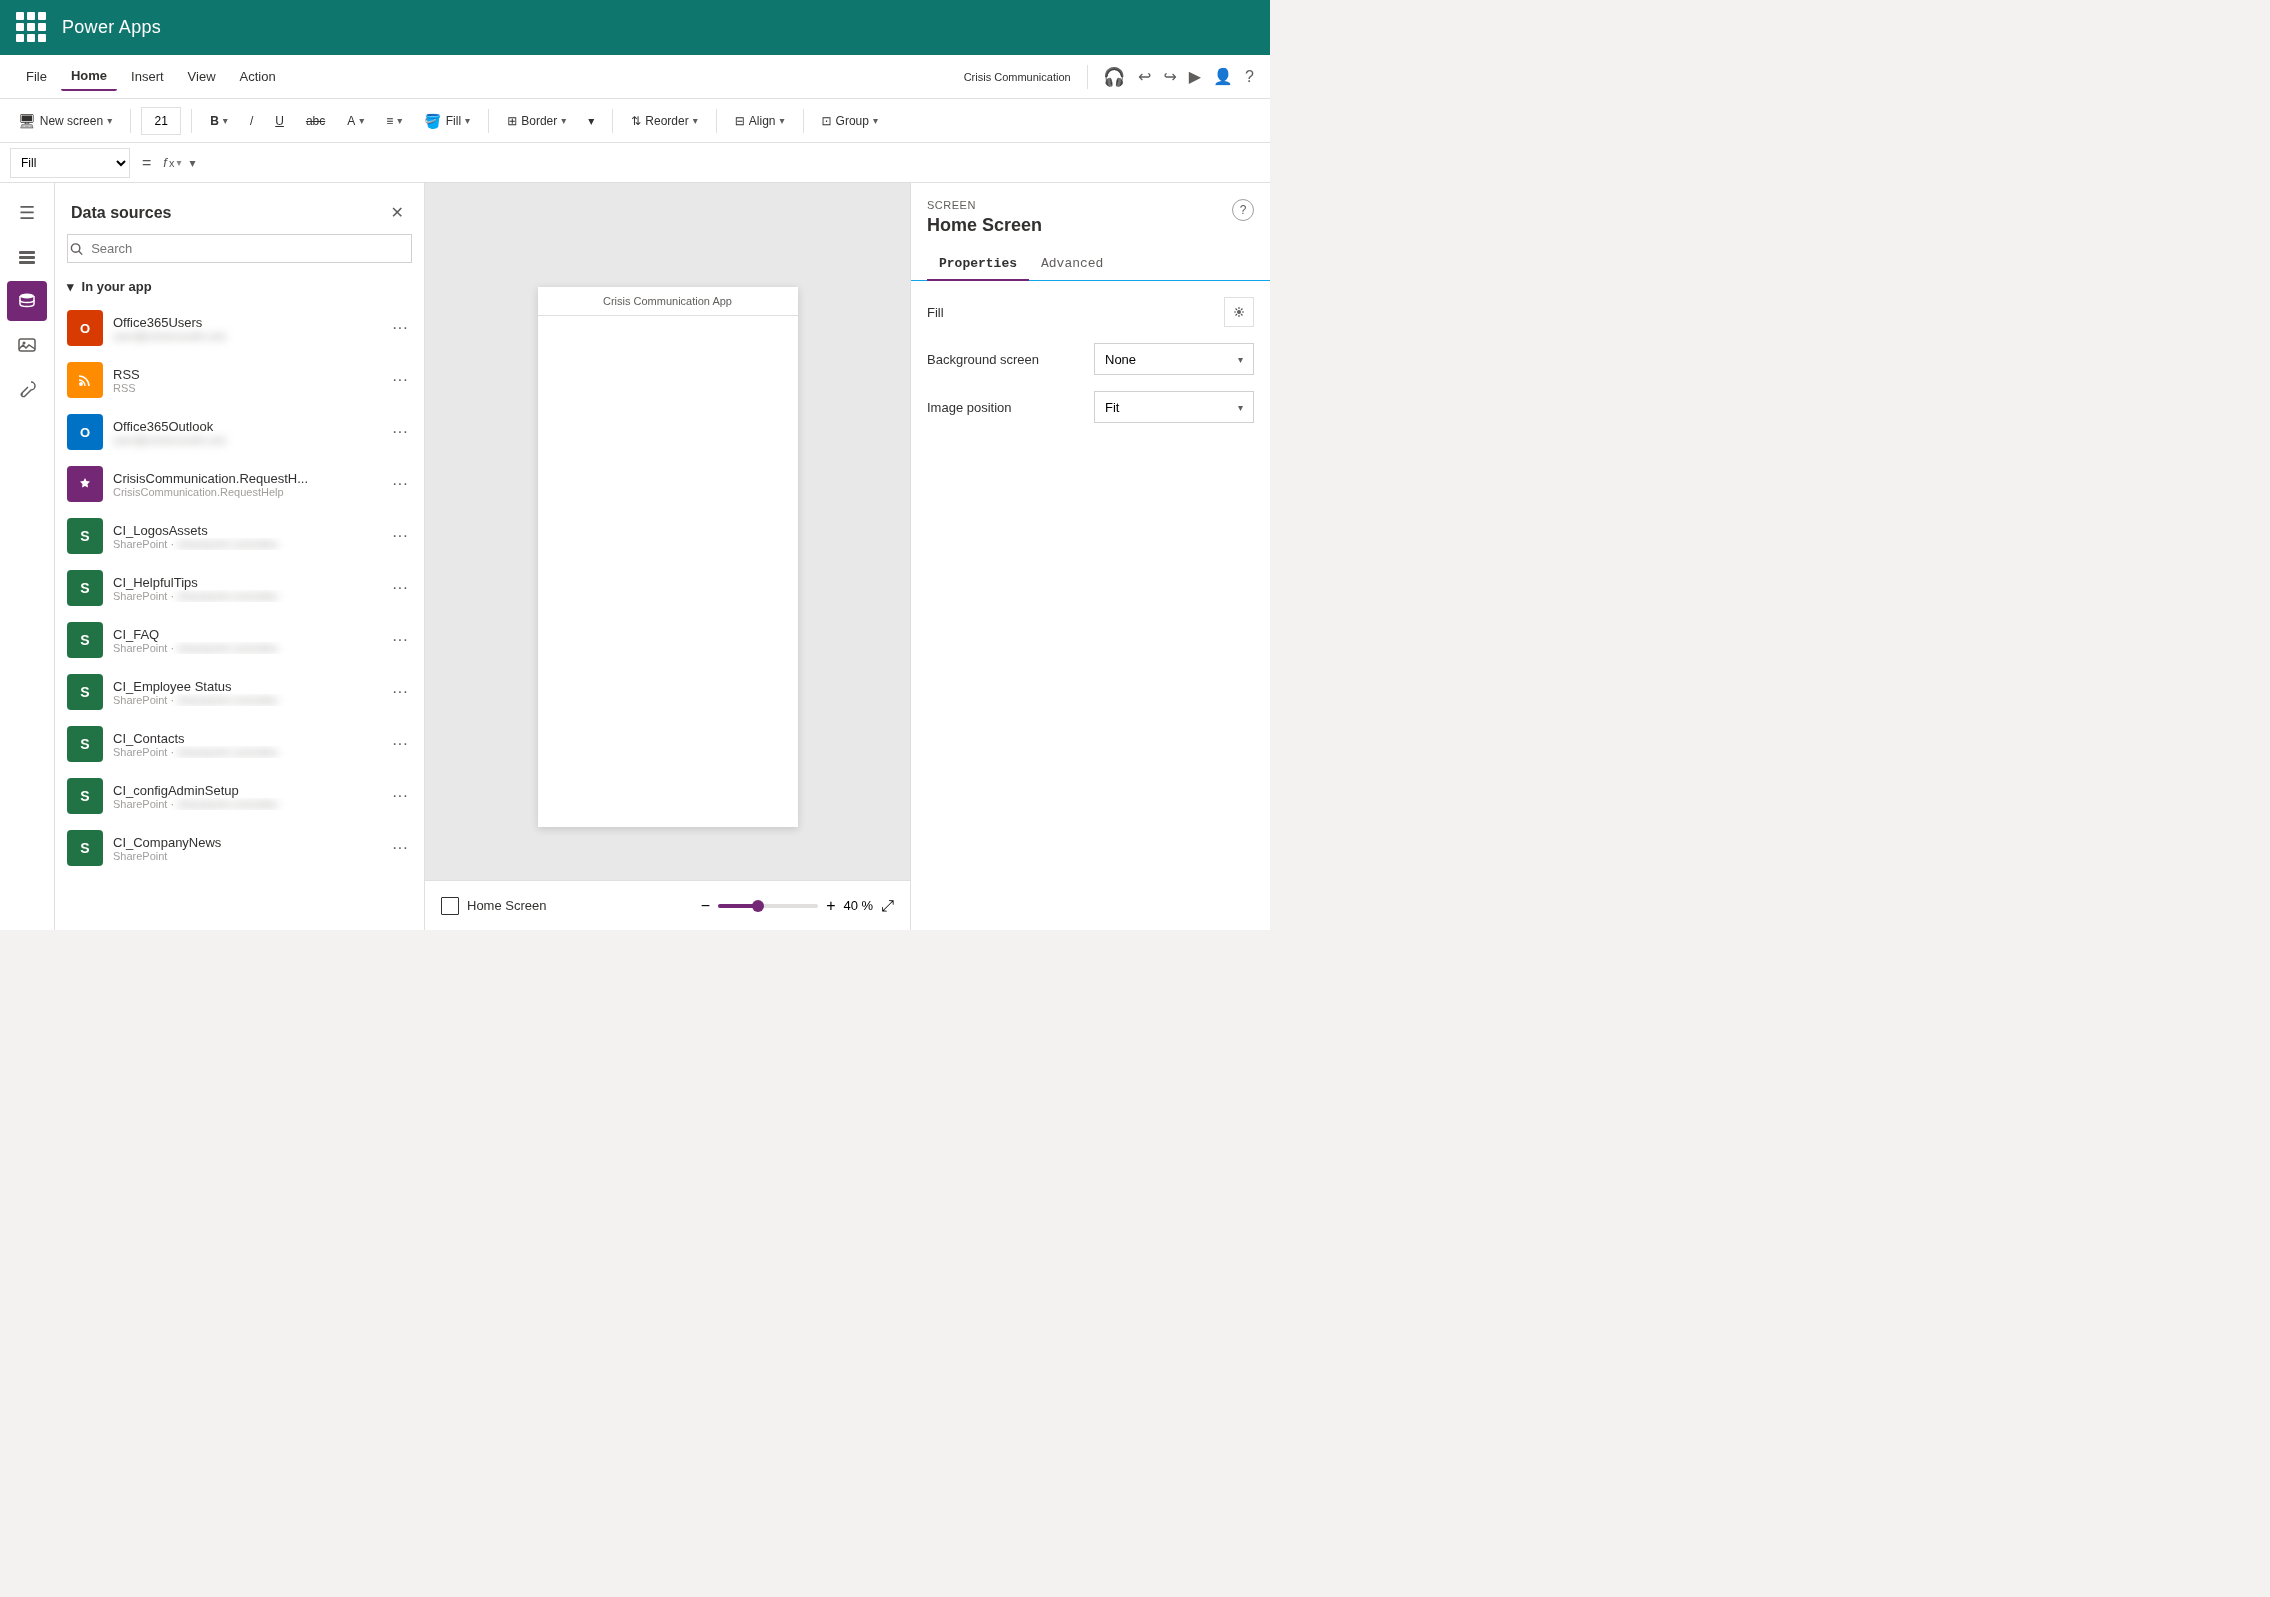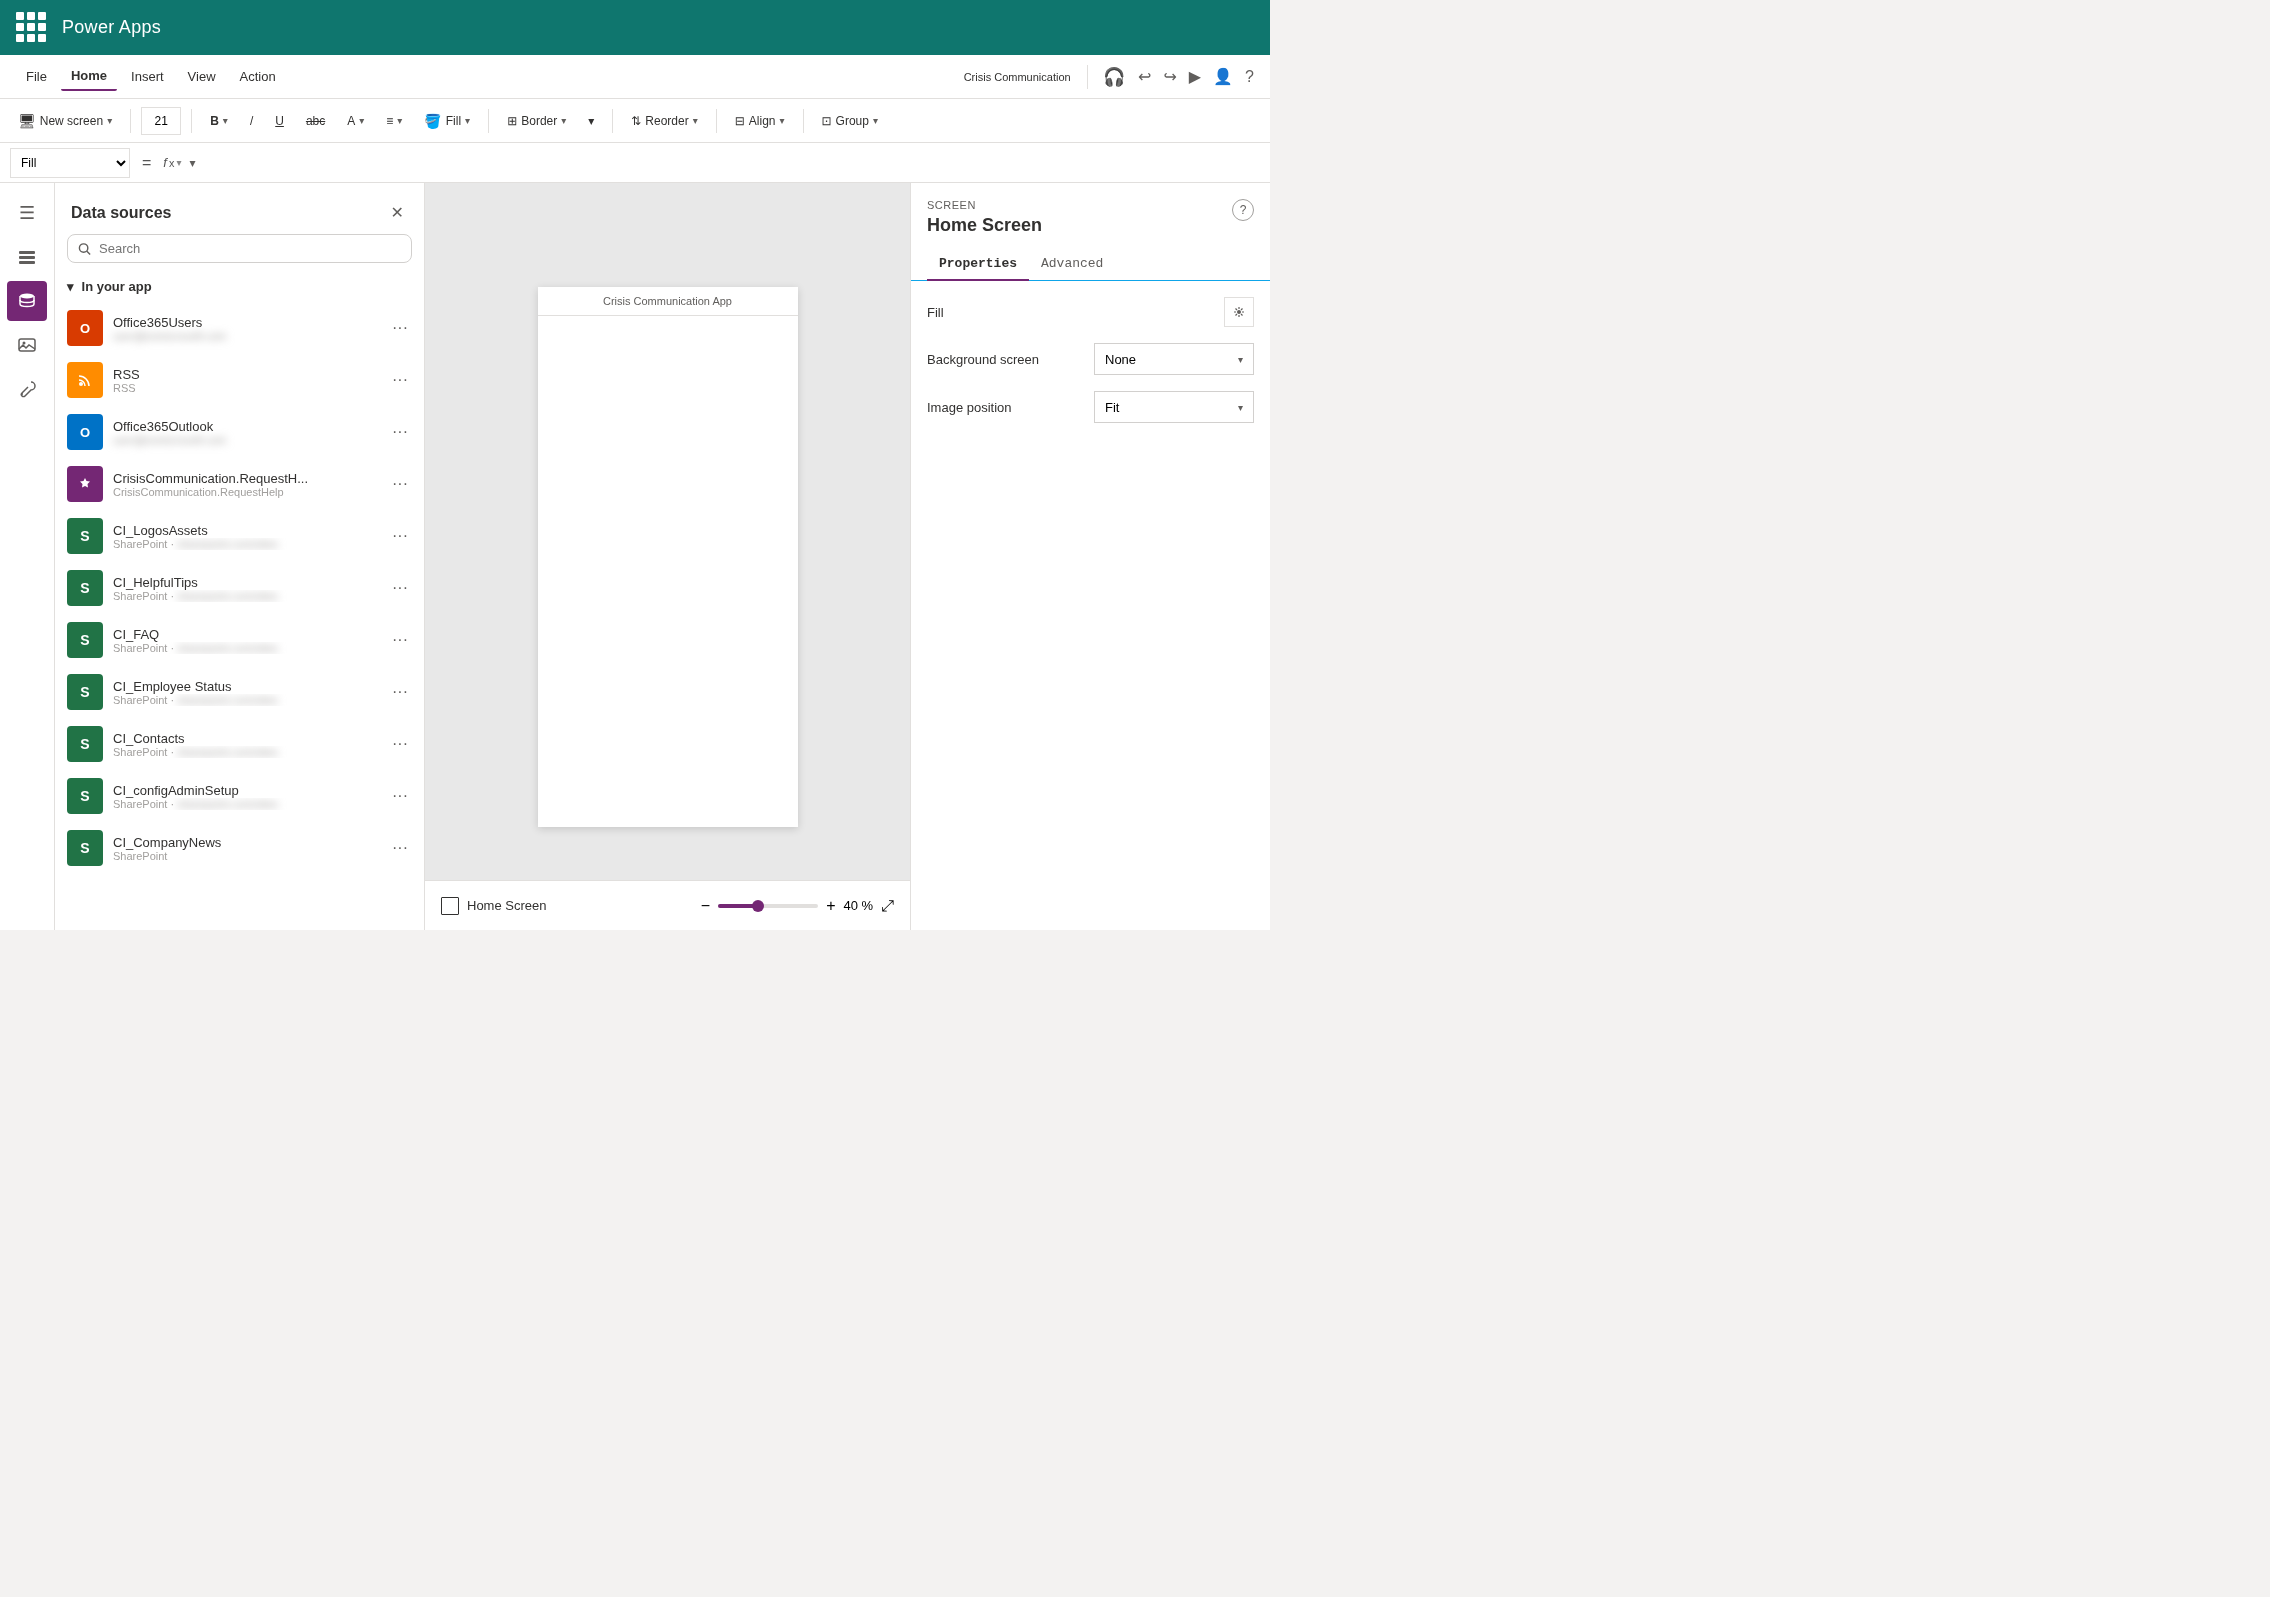--- a/index.html
+++ b/index.html
@@ -136,23 +136,23 @@
       display: flex;
       align-items: center;
       justify-content: space-between;
       padding: 16px 16px 8px 16px;
     }
     .data-panel-title { font-size: 16px; font-weight: 600; color: #323130; }
     .close-btn { cursor: pointer; font-size: 16px; color: #605e5c; padding: 4px; }
     .search-box {
       margin: 0 12px 8px 12px;
       border: 1px solid #d2d0ce;
-      border-radius: 8px;
+      border-radius: 0;
       display: flex; align-items: center;
-      padding: 6px 10px; gap: 8px;
+      padding: 6px 2px; gap: 8px;
     }
     .search-box input {
       border: none; outline: none; font-size: 13px; width: 100%;
     }
     .data-list { overflow-y: auto; flex: 1; }
     .section-header {
       display: flex; align-items: center; gap: 8px;
       padding: 8px 12px; font-size: 13px; font-weight: 600; color: #323130;
       cursor: pointer;
     }

